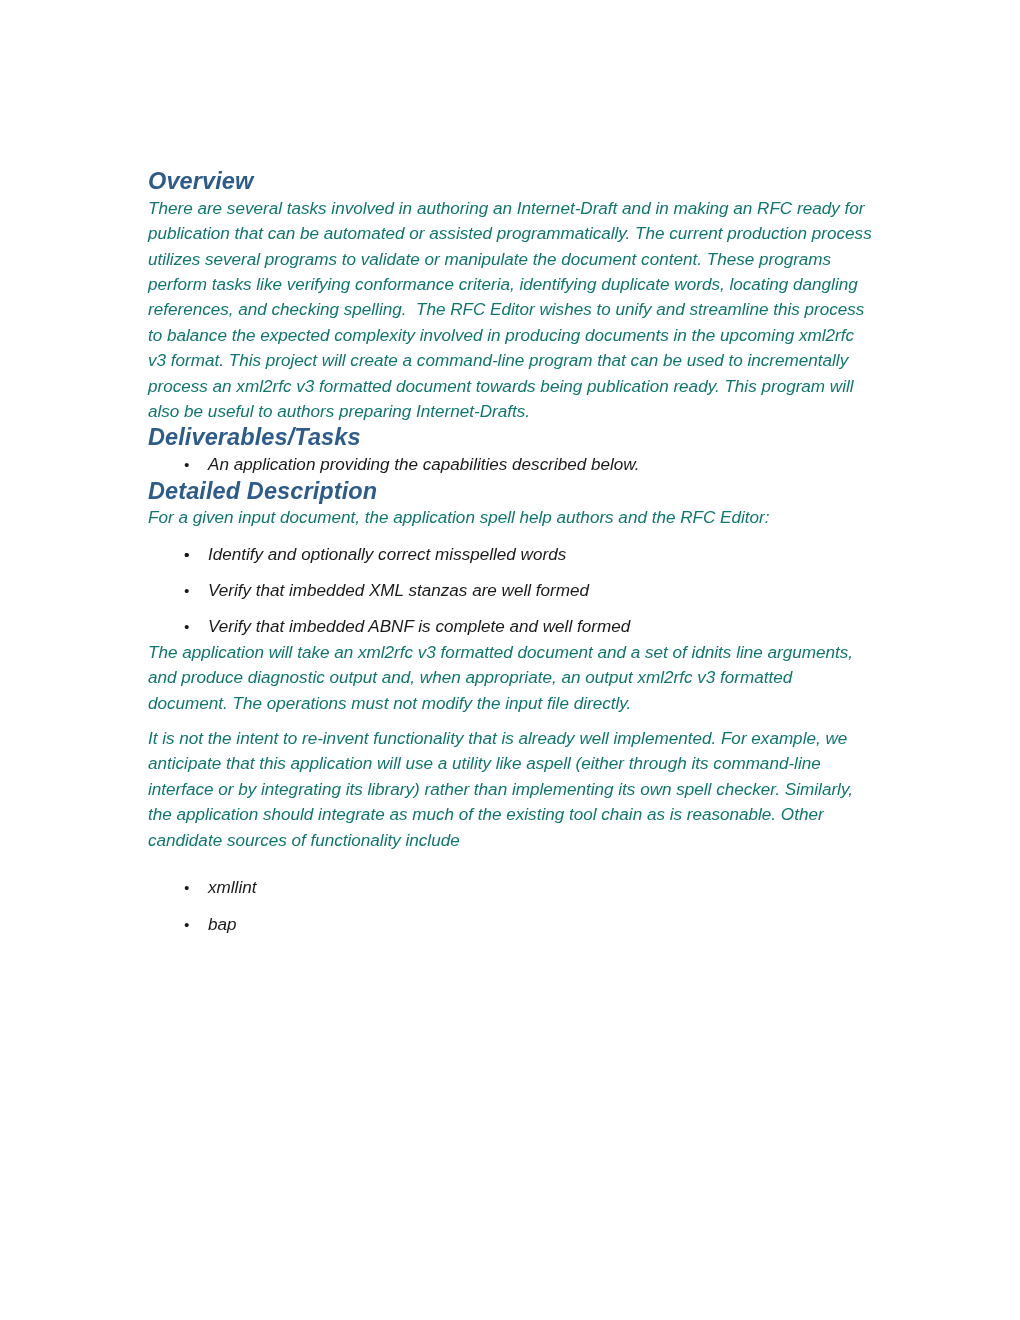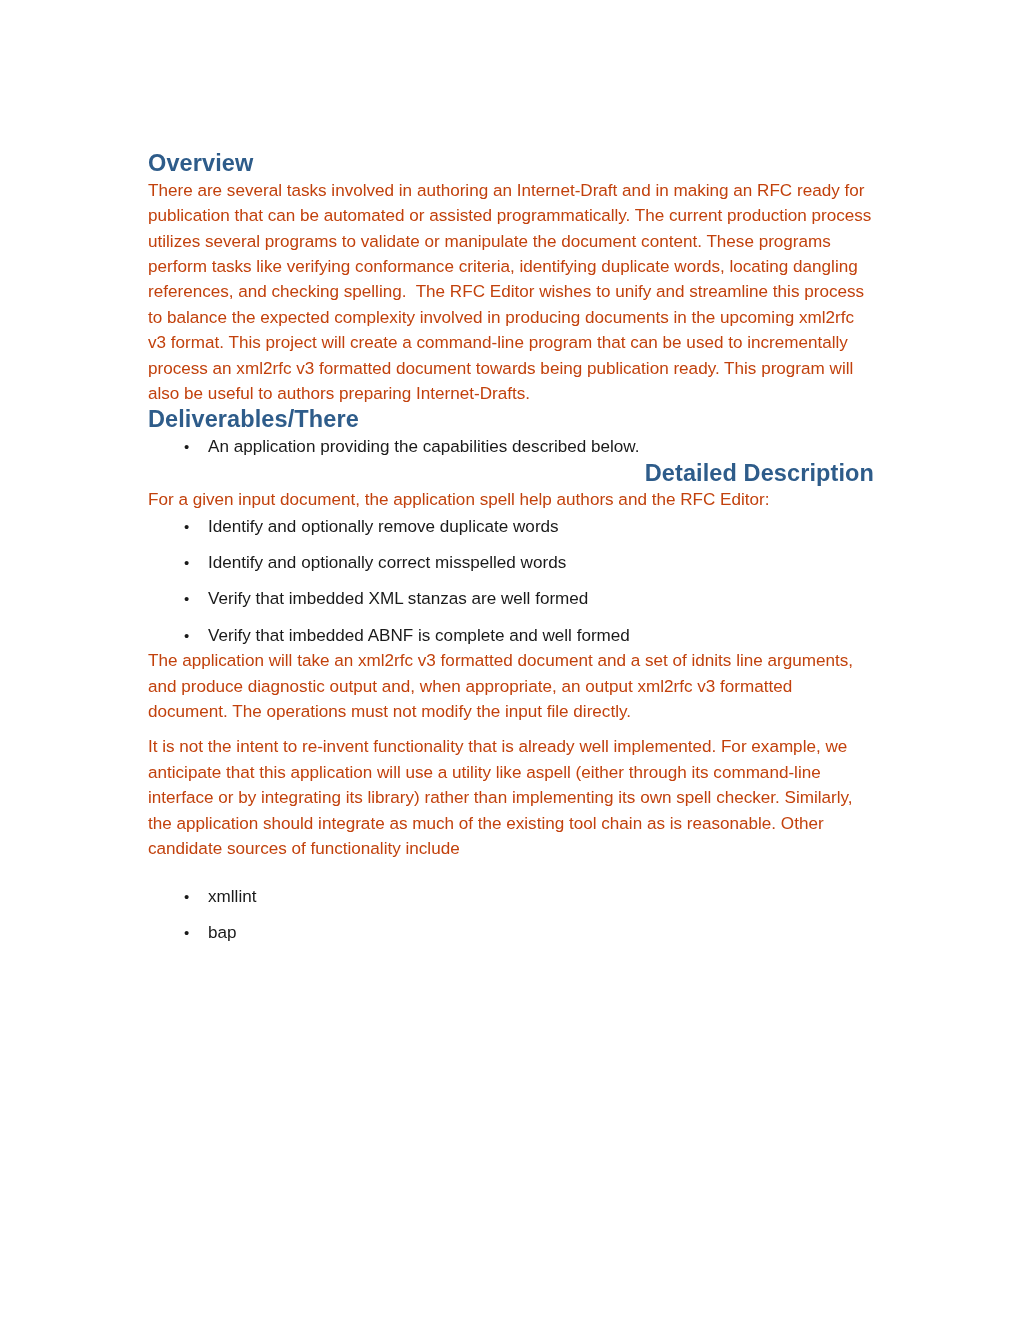--- a/index.html
+++ b/index.html
@@ -19,43 +19,44 @@
     position: relative;
     width: 1020px;
     height: 1320px;
     background: #ffffff;
     box-sizing: border-box;
   }
 
   #content {
     position: absolute;
     left: 148px;
-    top: 150px;
+    top: 168px;
     width: 726px;
+    font-style: italic;
   }
 
   h1.heading {
     font-size: 23.5px;
     line-height: 1.18;
     font-weight: bold;
     color: #2e5c8a;
     margin: 0;
     padding: 0;
     letter-spacing: 0.1px;
   }
 
   .heading-overview   { margin-top: 0px;  margin-bottom: 9px; }
   .heading-deliv      { margin-top: 44px; margin-bottom: 11px; }
-  .heading-detailed   { margin-top: 48px; margin-bottom: 10px; text-align: right; }
+  .heading-detailed   { margin-top: 48px; margin-bottom: 10px; }
 
   p.body-text {
     font-size: 17.1px;
     line-height: 25.4px;
     margin: 0 0 0 0;
-    color: #c2410c;
+    color: #0f766e;
     text-align: left;
     white-space: pre-wrap;
   }
 
   p.body-text + p.body-text {
     margin-top: 10px;
   }
 
   .para-gap-top { margin-top: 10px; }
 
@@ -105,37 +106,36 @@
 </head>
 <body>
 
 <div id="page">
   <div id="content">
 
     <h1 class="heading heading-overview">Overview</h1>
 
     <p class="body-text">There are several tasks involved in authoring an Internet-Draft and in making an RFC ready for publication that can be automated or assisted programmatically. The current production process utilizes several programs to validate or manipulate the document content. These programs perform tasks like verifying conformance criteria, identifying duplicate words, locating dangling references, and checking spelling.  The RFC Editor wishes to unify and streamline this process to balance the expected complexity involved in producing documents in the upcoming xml2rfc v3 format. This project will create a command-line program that can be used to incrementally process an xml2rfc v3 formatted document towards being publication ready. This program will also be useful to authors preparing Internet-Drafts.</p>
 
-    <h1 class="heading heading-deliv">Deliverables/There</h1>
+    <h1 class="heading heading-deliv">Deliverables/Tasks</h1>
 
     <ul class="bullets" id="deliverables-list">
       <li>
         <span class="bullet-glyph">•</span>
         <span>An application providing the capabilities described below.</span>
       </li>
     </ul>
 
     <h1 class="heading heading-detailed">Detailed Description</h1>
 
     <p class="body-text">For a given input document, the application spell help authors and the RFC Editor:</p>
 
     <ul class="bullets" id="capabilities-list">
       <li>
         <span class="bullet-glyph">•</span>
-        <span>Identify and optionally remove duplicate words</span>
       </li>
       <li>
         <span class="bullet-glyph">•</span>
         <span>Identify and optionally correct misspelled words</span>
       </li>
       <li>
         <span class="bullet-glyph">•</span>
         <span>Verify that imbedded XML stanzas are well formed</span>
       </li>
       <li>

